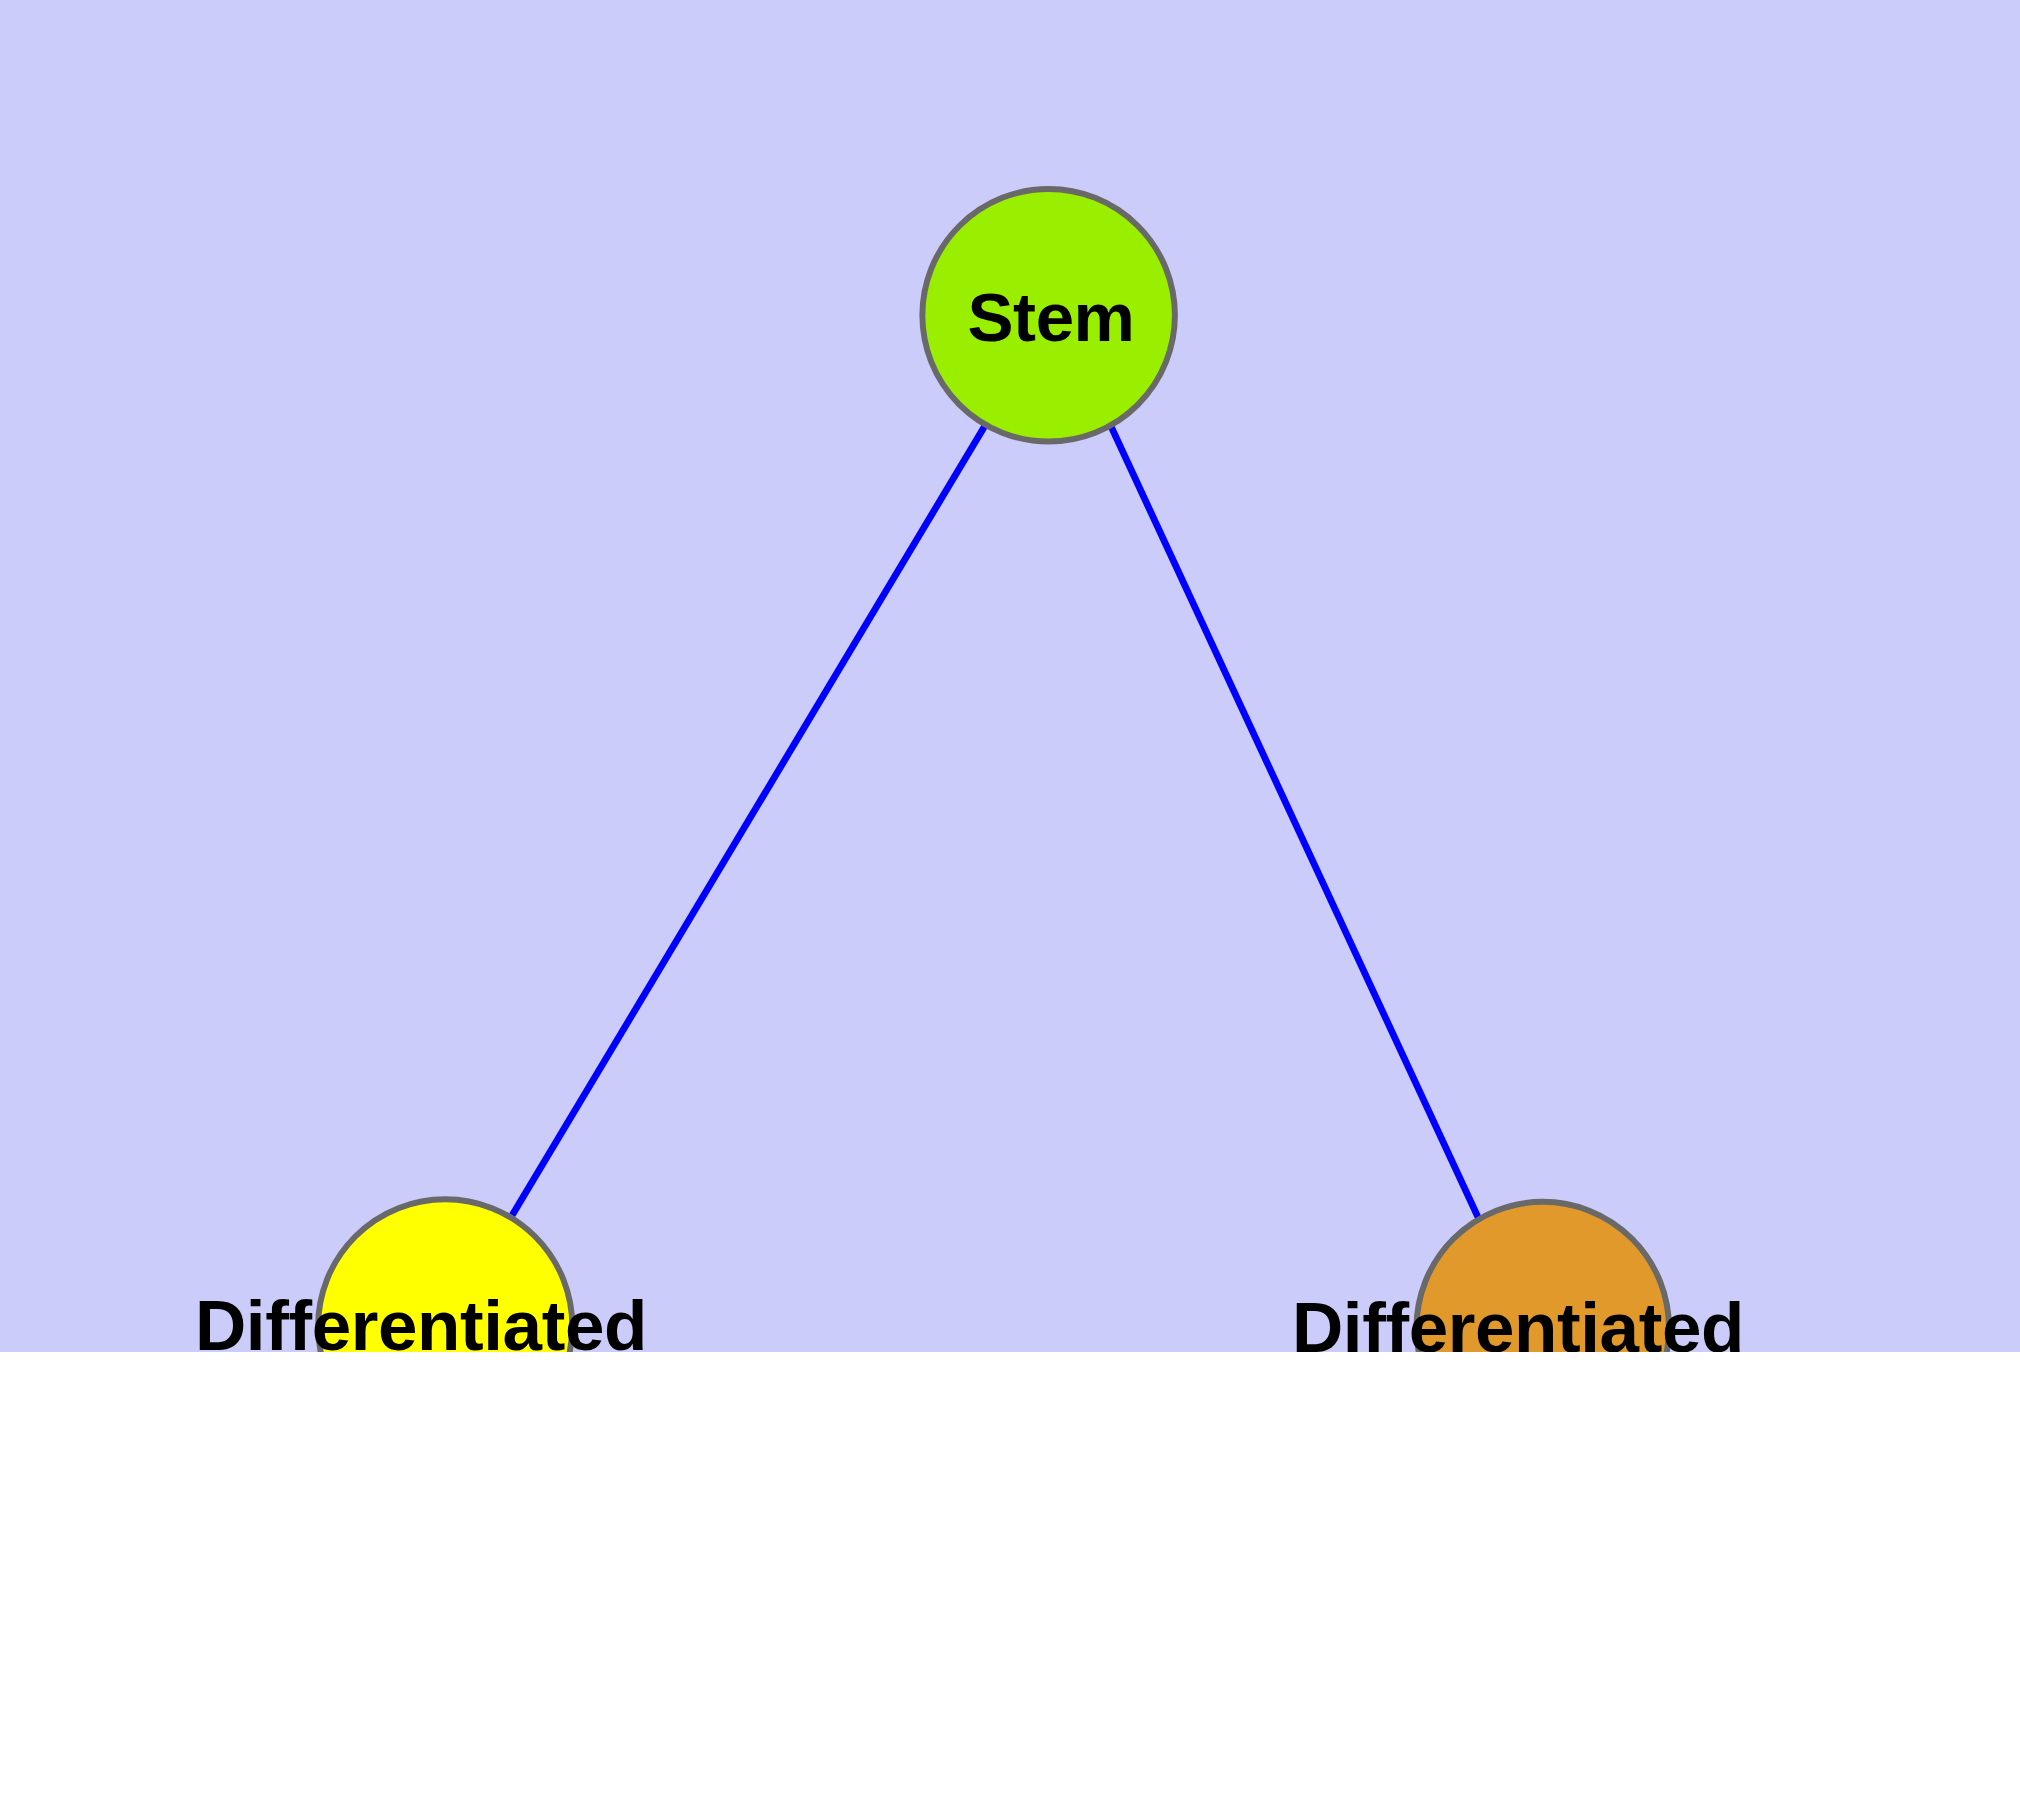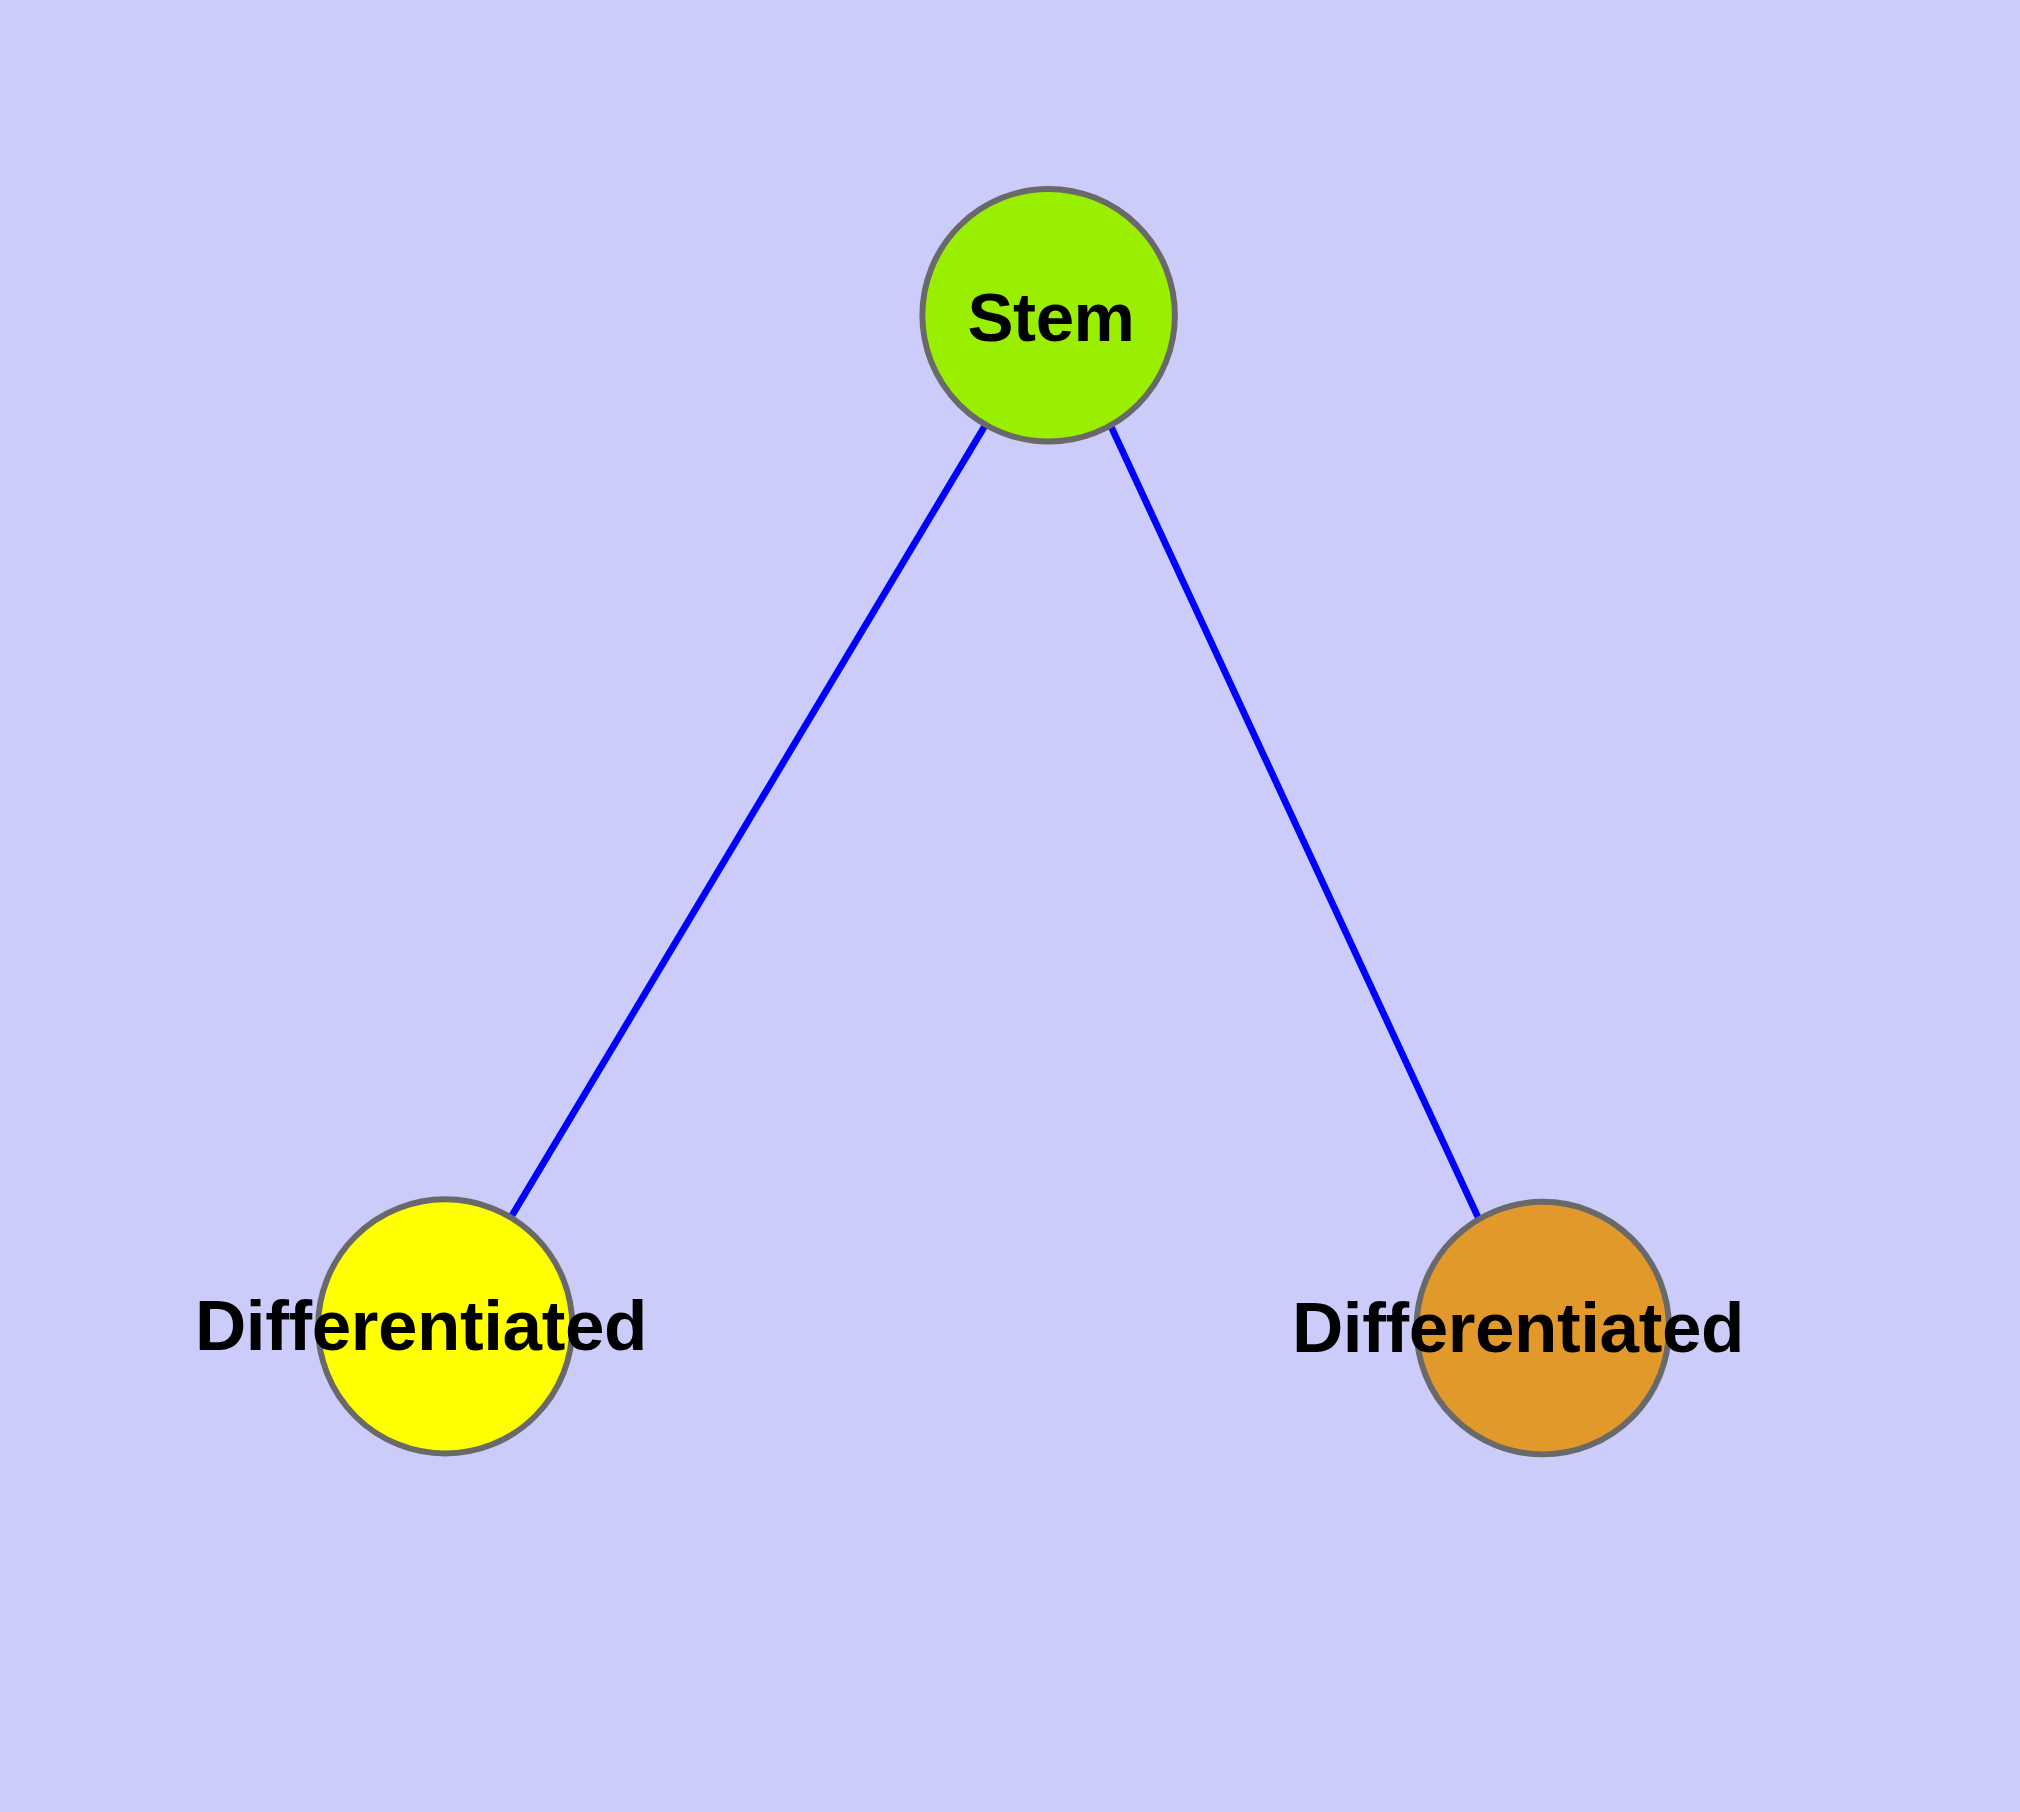--- a/index.html
+++ b/index.html
@@ -3,21 +3,21 @@
 <meta charset="utf-8">
 <style>
   html, body {
     margin: 0;
     padding: 0;
     background: #ffffff;
   }
   #canvas {
     position: relative;
     width: 2021px;
-    height: 1812px;
+    height: 1352px;
     overflow: hidden;
     font-family: "Liberation Sans", "DejaVu Sans", sans-serif;
   }
   #bg-rect {
     position: absolute;
     left: 0;
     top: 0;
     width: 2021px;
     height: 1812px;
     background: #ccccfa;

